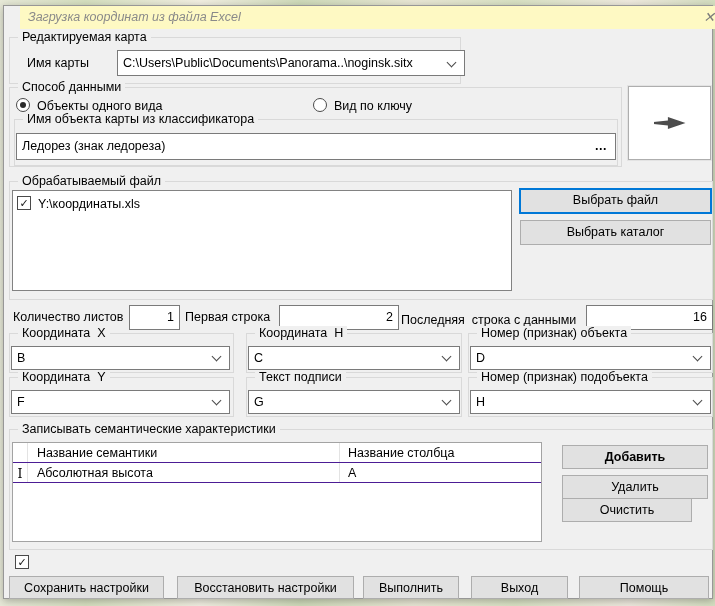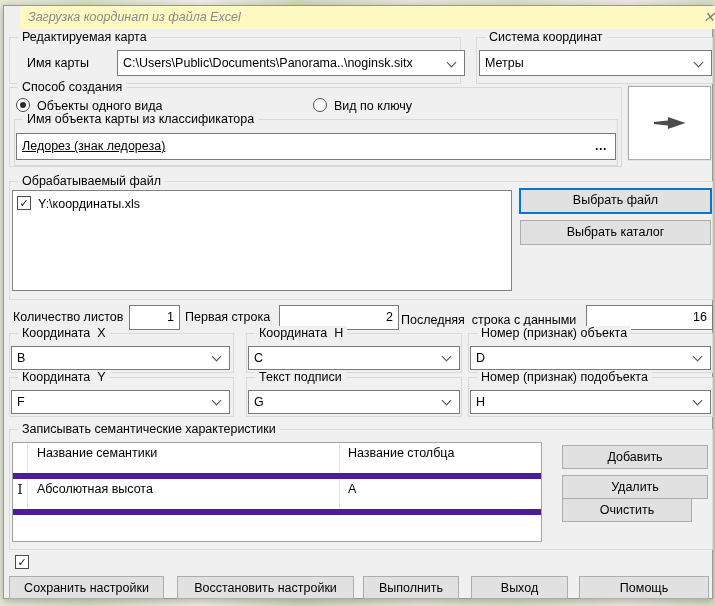--- a/index.html
+++ b/index.html
@@ -43,28 +43,28 @@
   .listbox { position:absolute; background:#fff; border:1px solid #828282; }
   .listitem { position:relative; height:20px; margin:3px 0 0 4px; }
   .listitem .cbx { left:0; top:2px; position:absolute; }
   .listitem .fname { position:absolute; left:21px; top:1px; line-height:18px; white-space:pre; }
 
   .preview { position:absolute; background:#fff; border:1px solid #aeaeae; outline:1px solid #e3e3e3; display:flex; align-items:center; justify-content:center; }
   .icearrow { width:32px; height:14px; background:#4c4c4c;
               clip-path:polygon(0 42%,45% 32%,45% 8%,100% 50%,45% 92%,45% 68%,0 58%); }
 
   .sem-table { position:absolute; background:#fff; border:1px solid #a3a3a3; }
-  .trow { display:flex; height:36px; border-bottom:6px solid #4c1d95; }
+  .trow { display:flex; height:20px; border-bottom:1px solid #4c1d95; }
   .tcell { overflow:hidden; white-space:pre; line-height:21px; }
   .csel { width:15px; border-right:1px solid #e3e3e3; text-align:center; font-family:"DejaVu Serif", serif; }
   .c1 { width:312px; border-right:1px solid #e3e3e3; padding-left:9px; }
   .c2 { flex:1; padding-left:8px; }
 
   .ellipsis { position:absolute; right:7px; top:1px; line-height:22px; letter-spacing:1px; font-weight:bold; cursor:default; }
-  .objtext { position:absolute; left:5px; top:0; line-height:25px; white-space:pre;text-decoration:underline; }
+  .objtext { position:absolute; left:5px; top:0; line-height:25px; white-space:pre; }
 </style>
 </head>
 <body>
 
 <div class="page">
   <div class="dialog">
 
     <div class="titlebar">
       <span class="title">Загрузка координат из файла Excel</span>
       <span class="close">✕</span>
@@ -72,30 +72,23 @@
 
     <div class="group" style="left:5px;top:31px;width:452px;height:47px;">
       <span class="glabel">Редактируемая карта</span>
       <span class="lbl" style="left:17px;top:13px;">Имя карты</span>
       <div class="combo h26" style="left:107px;top:12px;width:348px;height:26px;">
         <span class="ctext">C:\Users\Public\Documents\Panorama..\noginsk.sitx</span>
         <span class="chev"></span>
       </div>
     </div>
 
-    <div class="group" style="left:472px;top:31px;width:237px;height:47px;">
-      <span class="glabel">Система координат</span>
-      <div class="combo h26" style="left:2px;top:12px;width:233px;height:26px;">
-        <span class="ctext">Метры</span>
-        <span class="chev"></span>
-      </div>
-    </div>
 
     <div class="group" style="left:5px;top:81px;width:613px;height:80px;">
-      <span class="glabel">Способ создания</span>
+      <span class="glabel">Способ данными</span>
       <span class="radio sel" style="left:6px;top:10px;"></span>
       <span class="lbl" style="left:27px;top:6px;">Объекты одного вида</span>
       <span class="radio" style="left:303px;top:10px;"></span>
       <span class="lbl" style="left:324px;top:6px;">Вид по ключу</span>
 
       <div class="group" style="left:4px;top:31px;width:604px;height:47px;border-color:#d9d9d9;">
         <span class="glabel">Имя объекта карты из классификатора</span>
         <div class="field" style="left:1px;top:13px;width:600px;height:27px;">
           <span class="objtext">Ледорез (знак ледореза)</span>
           <span class="ellipsis">…</span>
@@ -171,21 +164,21 @@
           <div class="tcell csel"></div>
           <div class="tcell c1">Название семантики</div>
           <div class="tcell c2">Название столбца</div>
         </div>
         <div class="trow">
           <div class="tcell csel">I</div>
           <div class="tcell c1">Абсолютная высота</div>
           <div class="tcell c2">A</div>
         </div>
       </div>
-      <div class="btn" style="left:552px;top:15px;width:146px;height:24px;">Добавить</div>
+      <div class="btn" style="left:552px;top:15px;width:146px;height:24px;font-weight:bold;">Добавить</div>
       <div class="btn" style="left:552px;top:45px;width:146px;height:24px;">Удалить</div>
       <div class="btn" style="left:552px;top:68px;width:130px;height:24px;">Очистить</div>
     </div>
 
     <span class="cbx" style="left:11px;top:549px;">✓</span>
 
     <div class="btn" style="left:173px;top:570px;width:177px;height:23px;">Восстановить настройки</div>
     <div class="btn" style="left:5px;top:570px;width:155px;height:23px;">Сохранить настройки</div>
     <div class="btn" style="left:359px;top:570px;width:96px;height:23px;">Выполнить</div>
     <div class="btn" style="left:467px;top:570px;width:97px;height:23px;">Выход</div>

